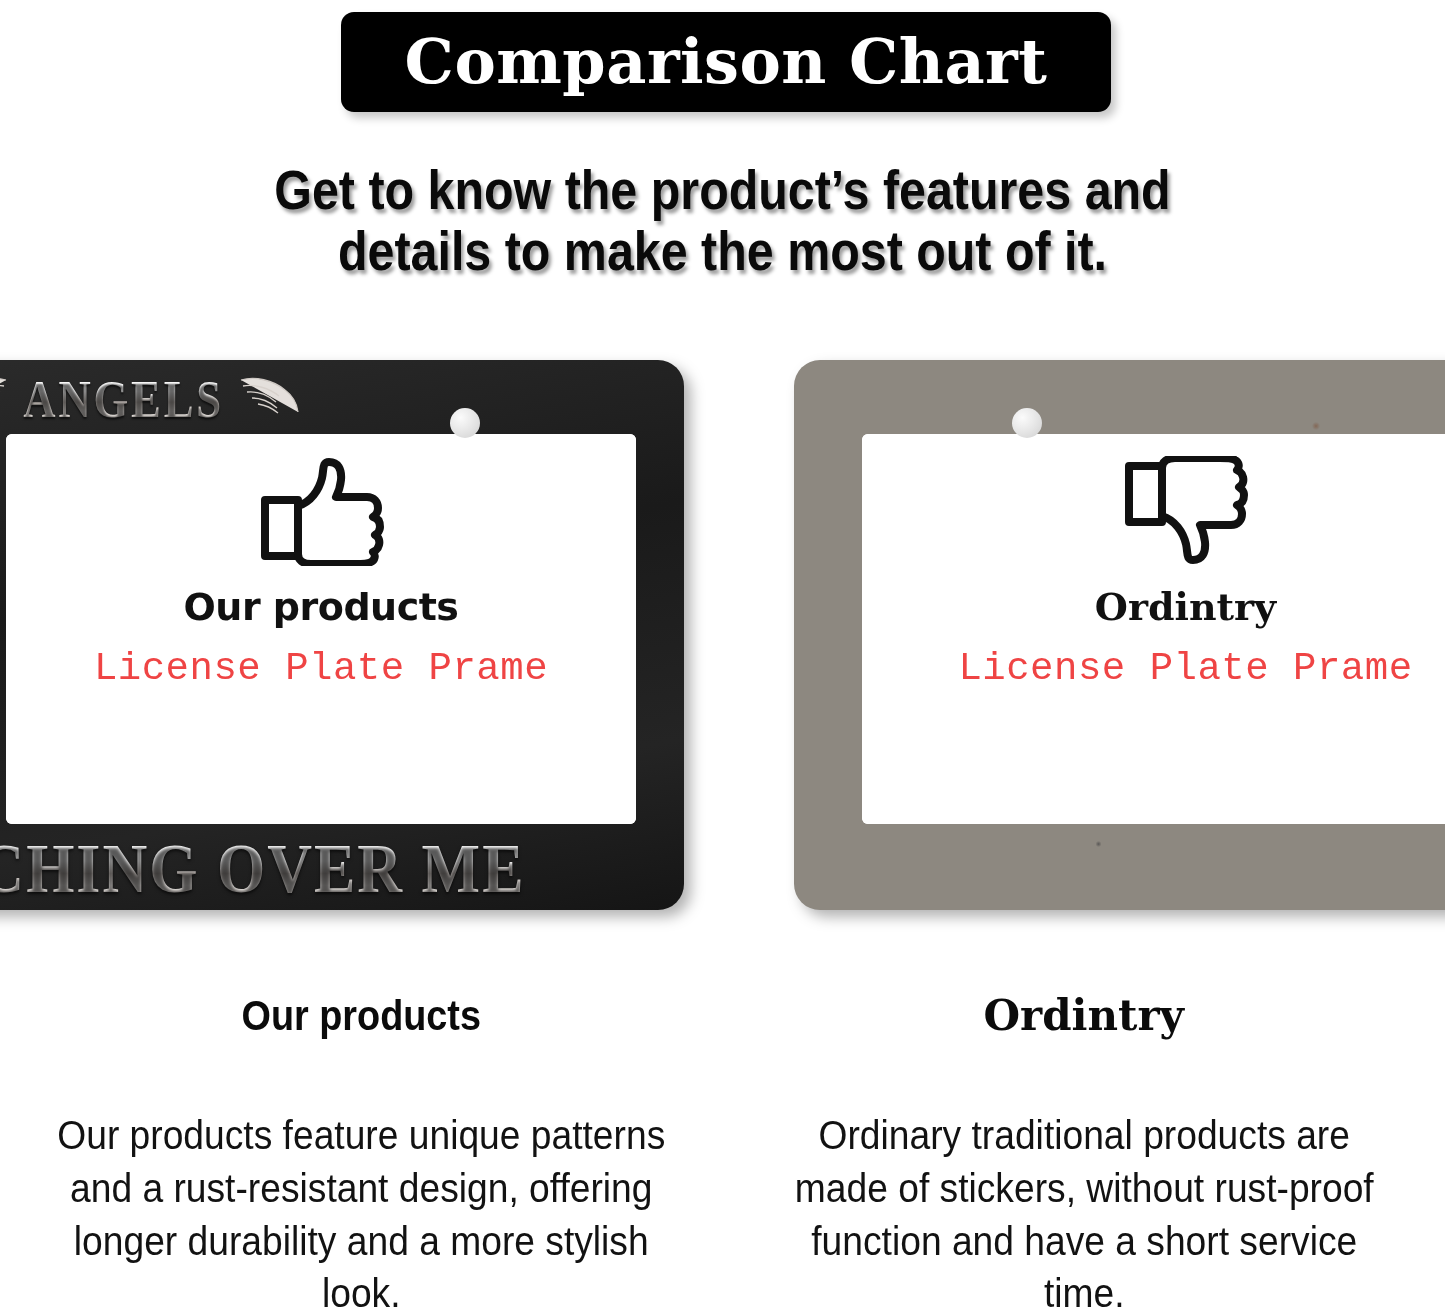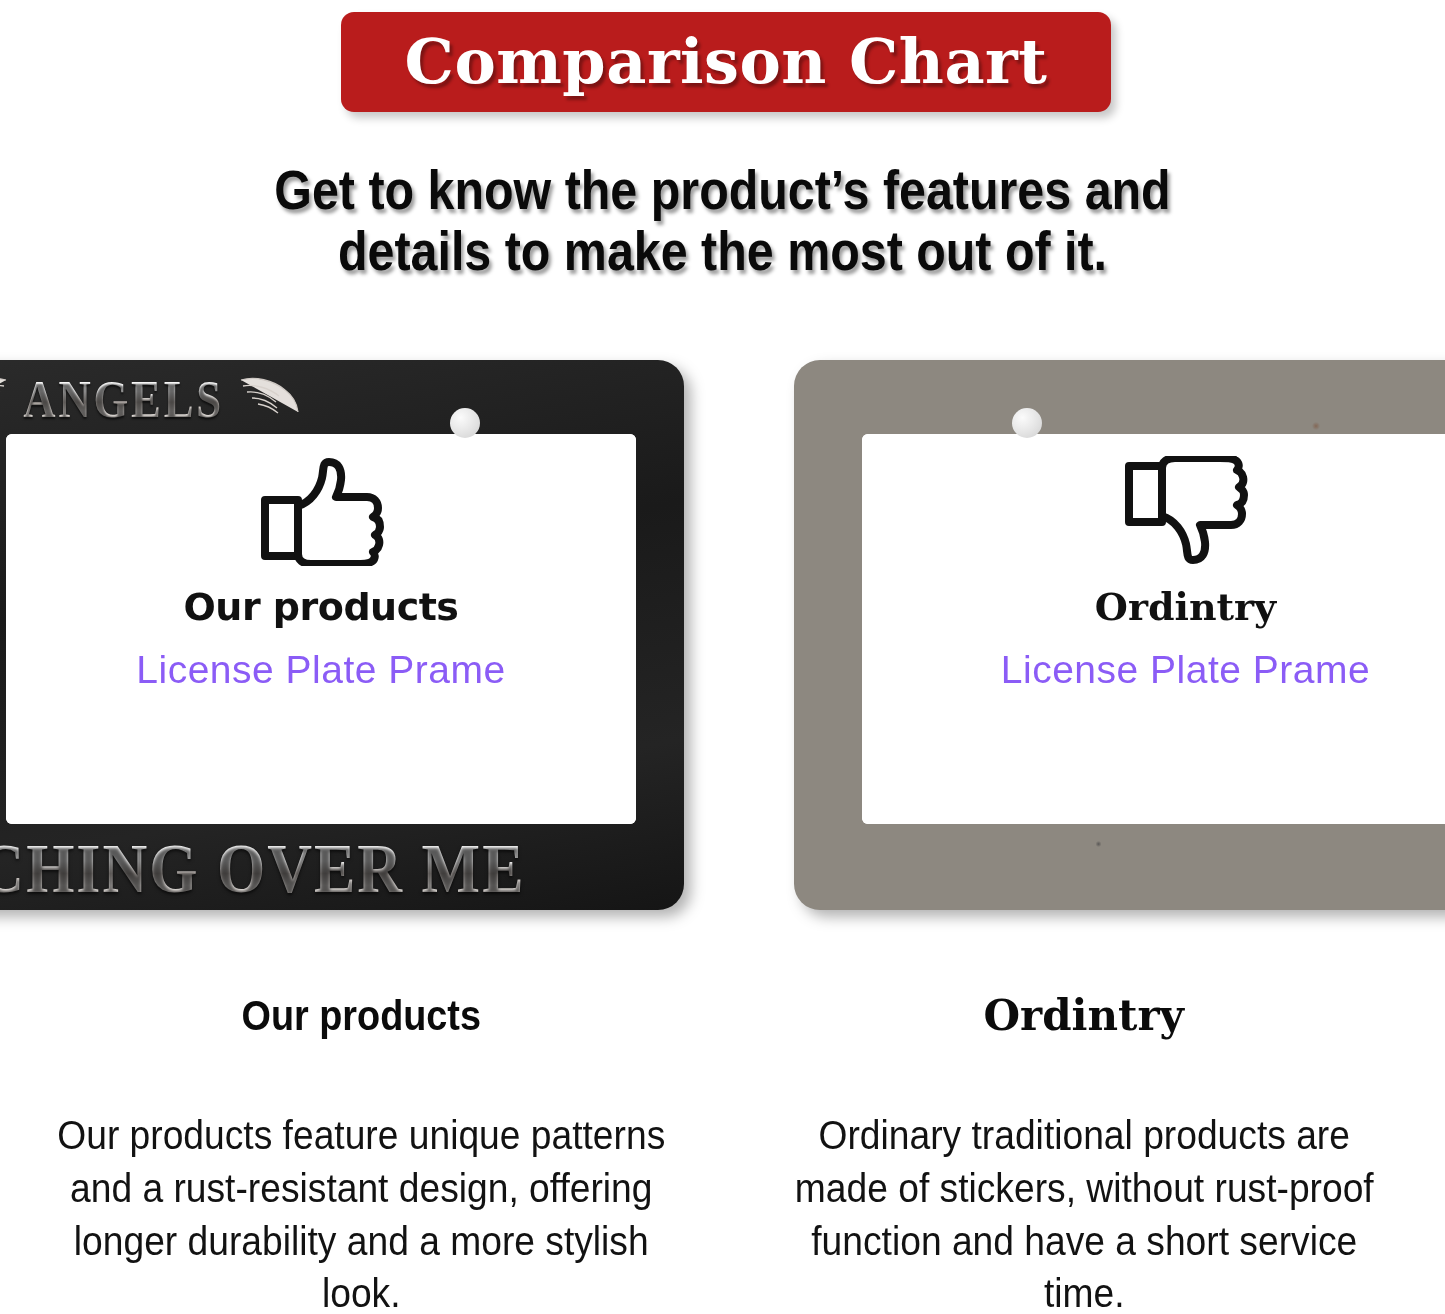--- a/index.html
+++ b/index.html
@@ -9,21 +9,21 @@
     background:#ffffff;
     font-family:"Liberation Sans", sans-serif;
     overflow:hidden;
   }
 
   .page { position:relative; width:1445px; height:1314px; background:#fff; }
 
   
   .title-banner{
     position:absolute; left:341px; top:12px; width:770px; height:100px;
-    background:#b91c1c;
+    background:#000000;
     border-radius:13px;
     box-shadow:5px 6px 9px rgba(0,0,0,0.22);
     display:flex; align-items:center; justify-content:center;
   }
   .title-banner-text{
     font-family:"DejaVu Serif", serif;
     font-weight:bold;
     font-size:62px;
     color:#ffffff;
     letter-spacing:0.5px;
@@ -220,25 +220,25 @@
     font-weight:bold;
     letter-spacing:-0.5px;
   }
   .plate-label.ordinary{
     font-family:"DejaVu Serif", serif;
     font-weight:bold;
     letter-spacing:0px;
   }
   .plate-sub{
     margin-top:24px;
-    font-family:Liberation Sans, sans-serif;
+    font-family:Liberation Mono, monospace;
     font-weight:300;
     font-size:39px;
     line-height:1;
-    color:#8b5cf6;
+    color:#ef4444;
     white-space:nowrap;
     letter-spacing:0.5px;
   }
 
   
   .columns{
     position:absolute; left:0; top:995px; width:1445px; height:319px;
     display:flex;
   }
   .col{ width:50%; text-align:center; padding:0 30px; }

